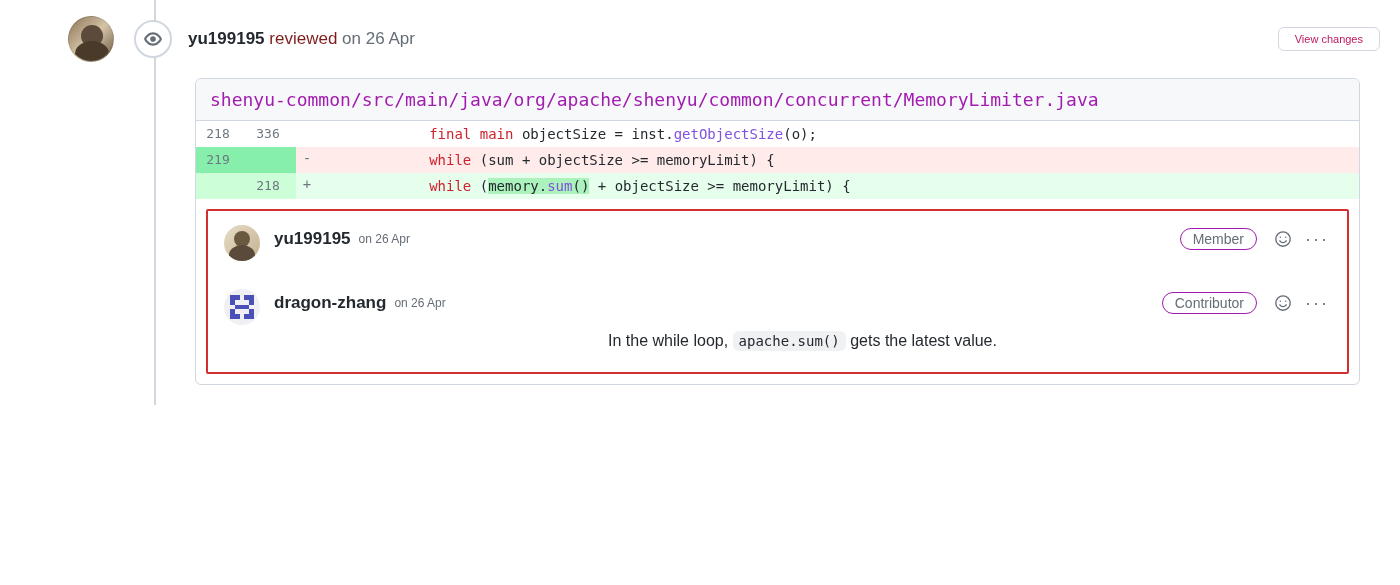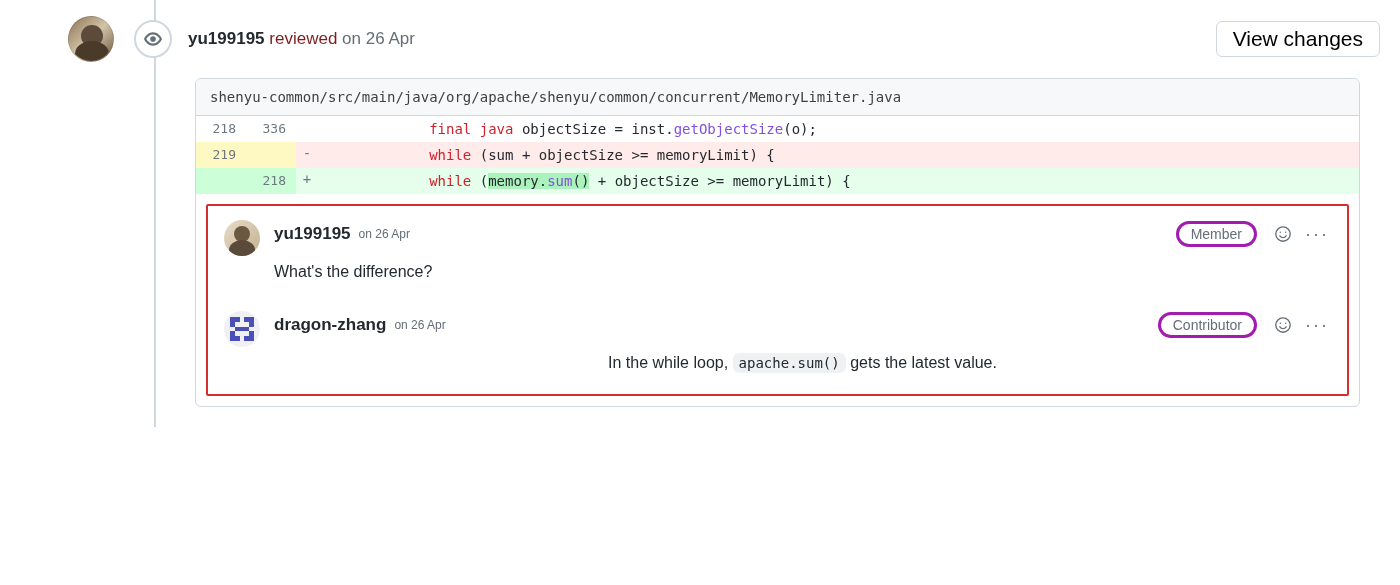--- a/index.html
+++ b/index.html
@@ -9,51 +9,51 @@
 .review-header-row { display: flex; align-items: center; padding: 16px 0; }
 .main-avatar { width: 46px; height: 46px; border-radius: 50%; background: linear-gradient(135deg, #8b7355 0%, #d4c4a8 50%, #6b5840 100%); margin-left: 48px; margin-right: 20px; border: 1px solid rgba(0,0,0,0.1); position: relative; z-index: 1; overflow: hidden; }
 .main-avatar::before { content: ""; position: absolute; top: 8px; left: 12px; width: 22px; height: 22px; background: #5c4a3a; border-radius: 50%; }
 .main-avatar::after { content: ""; position: absolute; bottom: -6px; left: 6px; width: 34px; height: 26px; background: #4a3a2a; border-radius: 50% 50% 0 0; }
 .eye-badge { width: 38px; height: 38px; border-radius: 50%; background: #ffffff; border: 2px solid #d0d7de; display: flex; align-items: center; justify-content: center; margin-right: 16px; position: relative; z-index: 1; }
 .eye-badge svg { width: 18px; height: 18px; fill: #656d76; }
 .review-title { font-size: 17px; flex: 1; }
 .review-title .username { font-weight: 600; color: #24292f; }
 .review-title .action { color: #7f1d1d; }
 .review-title .date { color: #656d76; }
-.view-changes-btn { background: #ffffff; border: 1px solid #d0d7de; border-radius: 6px; padding: 5px 16px; font-size: 21px; font-weight: 500; color: #000000; cursor: pointer; }
+.view-changes-btn { background: #ffffff; border: 1px solid #d0d7de; border-radius: 6px; padding: 5px 16px; font-size: 11px; font-weight: 500; color: #be185d; cursor: pointer; }
 .review-body { margin-left: 175px; margin-right: 20px; border: 1px solid #d0d7de; border-radius: 6px; overflow: hidden; background: #ffffff; position: relative; z-index: 1; }
-.file-header { padding: 10px 14px; background: #f6f8fa; border-bottom: 1px solid #d0d7de; font-family: ui-monospace, SFMono-Regular, Consolas, monospace; font-size: 14px; color: #404040; }
+.file-header { padding: 10px 14px; background: #f6f8fa; border-bottom: 1px solid #d0d7de; font-family: ui-monospace, SFMono-Regular, Consolas, monospace; font-size: 18px; color: #a21caf; }
 .diff-table { width: 100%; border-collapse: collapse; font-family: ui-monospace, SFMono-Regular, Consolas, monospace; font-size: 14px; line-height: 22px; }
 .diff-table td { vertical-align: top; }
-.line-num { width: 50px; text-align: right; padding: 2px 10px 2px 4px; color: #6e7781; user-select: none; font-size: 13px; }
+.line-num { width: 50px; text-align: center; padding: 2px 10px 2px 4px; color: #6e7781; user-select: none; font-size: 13px; }
 .line-marker { width: 22px; text-align: center; color: #6e7781; user-select: none; }
 .line-code { padding: 2px 10px; white-space: pre; }
 .diff-context .line-num, .diff-context .line-marker, .diff-context .line-code { background: #ffffff; }
-.diff-del .line-num { background: #fef9c3; }
+.diff-del .line-num { background: #86efac; }
 .diff-del .line-marker, .diff-del .line-code { background: #ffebe9; }
 .diff-add .line-num { background: #ccffd8; }
 .diff-add .line-marker, .diff-add .line-code { background: #e6ffec; }
 .tok-keyword { color: #cf222e; }
 .tok-method { color: #8250df; }
 .tok-highlight-add { background: #abf2bc; }
 .comments-box { border: 2px solid #d32f2f; margin: 10px; border-radius: 2px; }
 .comment { padding: 14px 16px 18px 16px; display: flex; }
 .comment + .comment { padding-top: 8px; text-align: center; }
 .comment-avatar { width: 36px; height: 36px; border-radius: 50%; margin-right: 14px; flex-shrink: 0; position: relative; overflow: hidden; }
 .avatar-photo { background: linear-gradient(135deg, #e8ddc8 0%, #c4b090 100%); }
 .avatar-photo::before { content: ""; position: absolute; top: 6px; left: 10px; width: 16px; height: 16px; background: #6b5840; border-radius: 50%; }
 .avatar-photo::after { content: ""; position: absolute; bottom: -4px; left: 5px; width: 26px; height: 20px; background: #5a4a3a; border-radius: 50% 50% 0 0; }
 .avatar-identicon { background: #f0f0f4; display: flex; align-items: center; justify-content: center; }
 .avatar-identicon svg { width: 24px; height: 24px; }
 .comment-main { flex: 1; }
 .comment-header { display: flex; align-items: center; margin-bottom: 10px; }
 .comment-author { font-weight: 600; font-size: 17px; color: #24292f; margin-right: 8px; }
 .comment-date { color: #656d76; font-size: 12px; }
 .comment-spacer { flex: 1; }
-.role-badge { border: 3px solid #a21caf; border-radius: 14px; padding: 2px 12px; font-size: 14px; color: #656d76; margin-right: 12px; }
+.role-badge { border: 1px solid #a21caf; border-radius: 14px; padding: 2px 12px; font-size: 14px; color: #656d76; margin-right: 12px; }
 .react-btn { width: 28px; height: 28px; display: inline-flex; align-items: center; justify-content: center; color: #656d76; cursor: pointer; margin-right: 6px; }
 .react-btn svg { width: 18px; height: 18px; fill: none; stroke: #656d76; stroke-width: 1.5; }
 .kebab-btn { width: 28px; height: 28px; display: inline-flex; align-items: center; justify-content: center; color: #656d76; cursor: pointer; font-size: 18px; letter-spacing: 2px; }
 .comment-body { font-size: 16px; line-height: 1.7; color: #24292f; }
 .comment-body p { margin: 0 0 16px 0; }
 .comment-body p:last-child { margin-bottom: 0; }
 .inline-code { background: rgba(175,184,193,0.2); padding: 2px 6px; border-radius: 6px; font-family: ui-monospace, SFMono-Regular, Consolas, monospace; font-size: 14px; }
 </style>
 </head>
 <body>
@@ -78,21 +78,21 @@
 
   <div class="review-body">
     <div class="file-header">shenyu-common/src/main/java/org/apache/shenyu/common/concurrent/MemoryLimiter.java</div>
 
     <table class="diff-table">
       <tbody>
           <tr class="diff-context">
         <td class="line-num">218</td>
         <td class="line-num">336</td>
         <td class="line-marker"></td>
-        <td class="line-code"><span>            </span><span class="tok-keyword">final</span><span class="tok-keyword"> java</span><span> objectSize = inst.</span><span class="tok-method">getObjectSize</span><span>(o);</span></td>
+        <td class="line-code"><span>            </span><span class="tok-keyword">final</span><span class="tok-keyword"> main</span><span> objectSize = inst.</span><span class="tok-method">getObjectSize</span><span>(o);</span></td>
       </tr>
       <tr class="diff-del">
         <td class="line-num">219</td>
         <td class="line-num"></td>
         <td class="line-marker">-</td>
         <td class="line-code"><span>            </span><span class="tok-keyword">while</span><span> (sum + objectSize &gt;= memoryLimit) {</span></td>
       </tr>
       <tr class="diff-add">
         <td class="line-num"></td>
         <td class="line-num">218</td>
@@ -116,21 +116,20 @@
               <svg viewBox="0 0 20 20">
                   <circle cx="10" cy="10" r="8"></circle>
                   <circle cx="7" cy="8" r="0.8" fill="#656d76" stroke="none"></circle>
                   <circle cx="13" cy="8" r="0.8" fill="#656d76" stroke="none"></circle>
                   <path d="M6.5 12c1 1.5 2.2 2 3.5 2s2.5-.5 3.5-2" stroke-linecap="round"></path>
                 </svg>
             </span>
             <span class="kebab-btn">···</span>
           </div>
           <div class="comment-body">
-            <p>What's the difference?</p>
           </div>
         </div>
       </div>
 
       <div class="comment">
         <div class="comment-avatar avatar-identicon">
           <svg viewBox="0 0 5 5" shape-rendering="crispEdges">
             <rect x="0" y="0" width="1" height="1" fill="#4b50b8"></rect>
               <rect x="1" y="0" width="1" height="1" fill="#4b50b8"></rect>
               <rect x="3" y="0" width="1" height="1" fill="#4b50b8"></rect>

